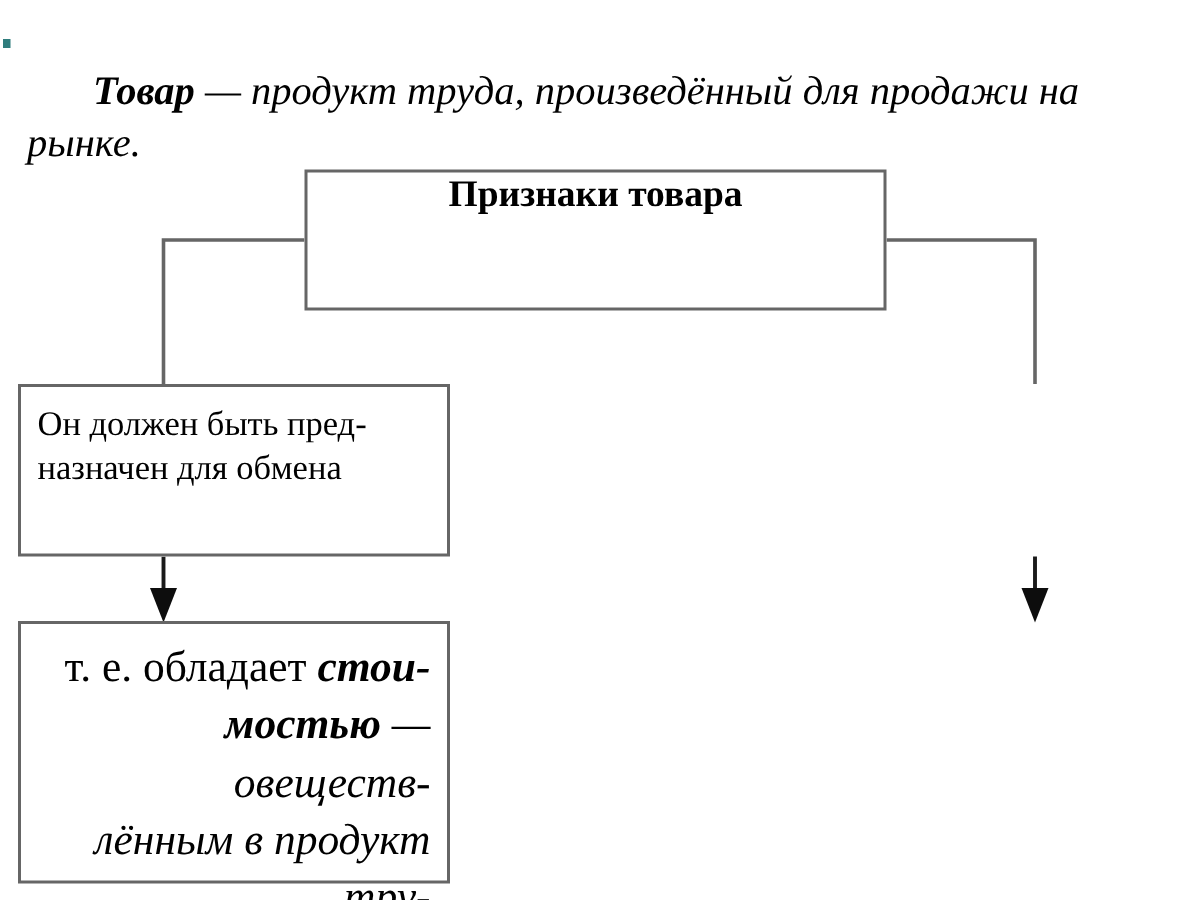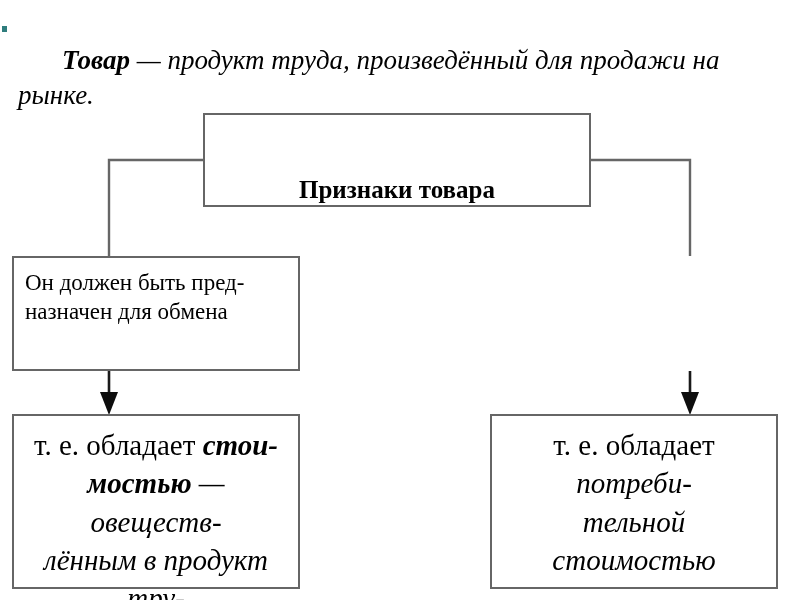--- a/index.html
+++ b/index.html
@@ -43,36 +43,36 @@
 
   
   .box {
     position: absolute;
     box-sizing: border-box;
     border: 2px solid #666666;
     background: #ffffff;
   }
   .box-title {
     display: flex;
-    align-items: flex-end;
+    align-items: flex-start;
     justify-content: center;
   }
   .box-title .txt {
     font-size: 25px;
     font-weight: bold;
     text-align: center;
     line-height: 1.2;
   }
   .box-body {
     padding: 10px 11px 8px 11px;
   }
   .box-body .txt {
     font-size: 23px;
     line-height: 1.28;
-    text-align: center;
+    text-align: right;
     white-space: pre-line;
   }
   .box-body .txt.leaf {
     font-size: 29px;
     line-height: 1.32;
   }
   .it   { font-style: italic; }
   .bi   { font-style: italic; font-weight: bold; }
 
   #box-root      { left: 203px; top: 113px; width: 388px; height: 94px; }
@@ -130,18 +130,14 @@
 
 
   <div class="box box-body" id="box-leaf-left">
     <div class="txt leaf"><span>т. е. обладает </span><span class="bi">стои-
 мостью</span><span class="it"> — овеществ-
 лённым в продукт тру-
 дом товаропроизводи-
 теля</span></div>
   </div>
 
-  <div class="box box-body" id="box-leaf-right">
-    <div class="txt leaf"><span>т. е. обладает </span><span class="bi"></span><span class="it">потреби-
-тельной стоимостью</span></div>
-  </div>
 
 </div>
 
 </body></html>

